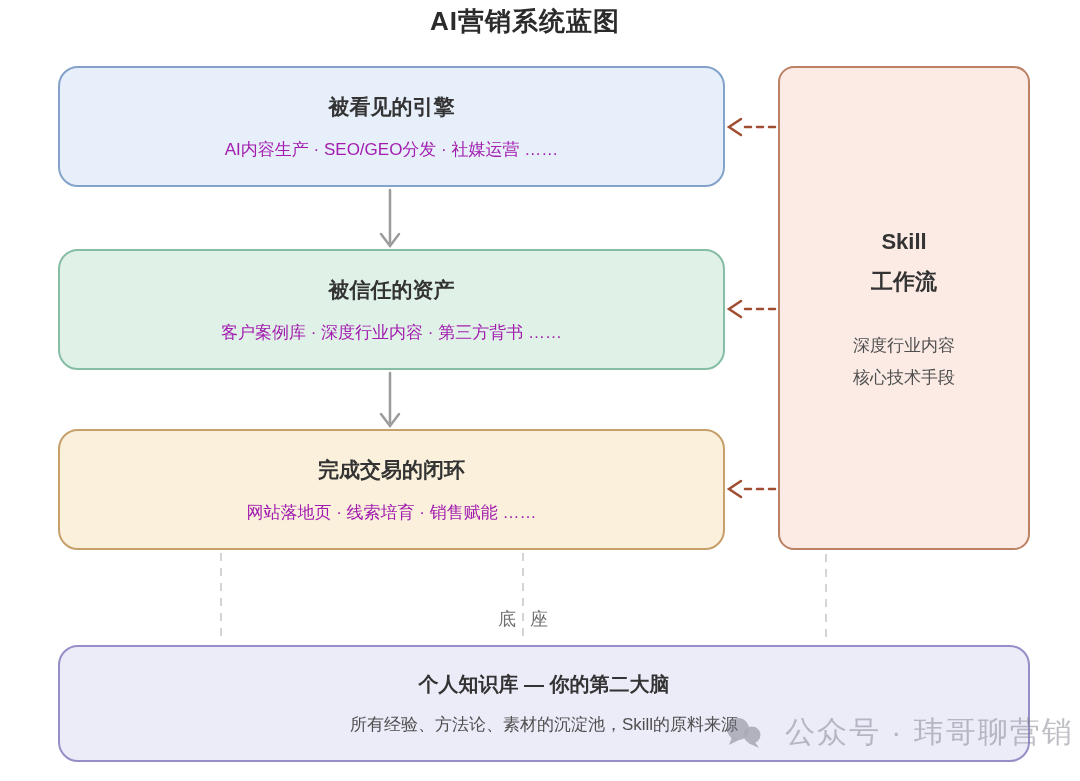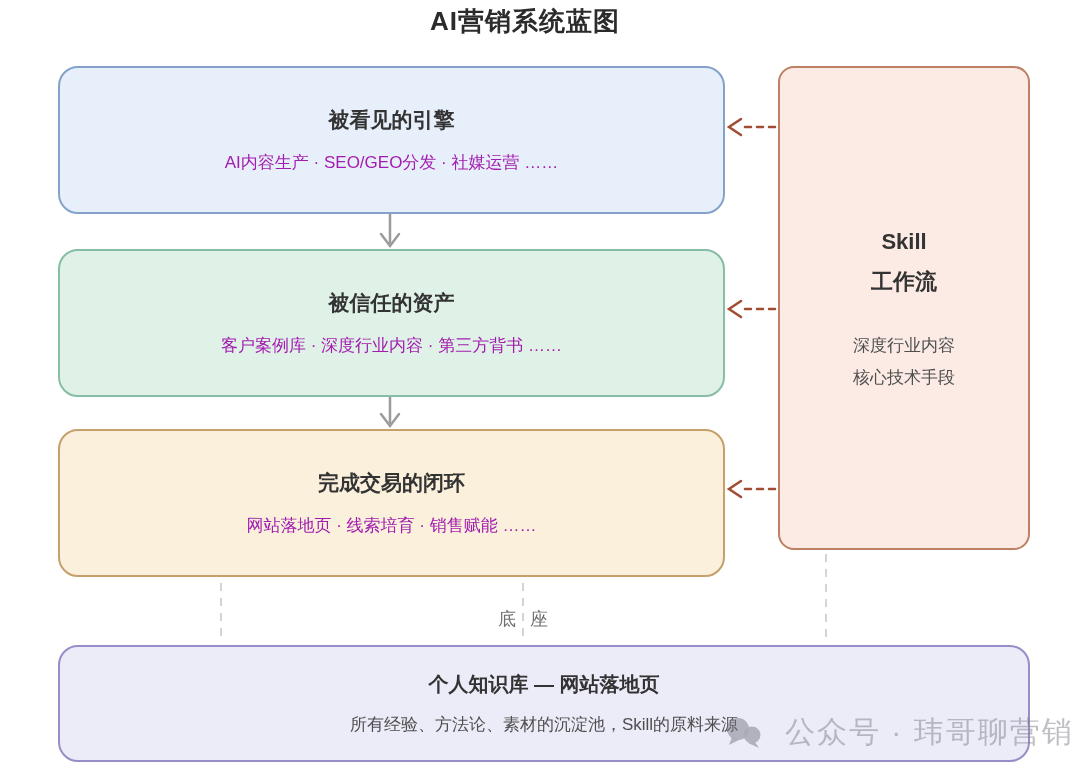--- a/index.html
+++ b/index.html
@@ -6,21 +6,21 @@
   .canvas{
     position:relative;width:1080px;height:781px;background:#ffffff;
     font-family:"Liberation Sans","DejaVu Sans",sans-serif;overflow:hidden;
   }
   .overlay{position:absolute;left:0;top:0;width:1080px;height:781px;}
   .page-title{
     position:absolute;top:4px;left:0;width:1050px;text-align:center;
     font-size:26px;font-weight:bold;color:#2b2b2b;letter-spacing:1px;
   }
   .flow-box{
-    position:absolute;left:58px;width:667px;height:148px;box-sizing:border-box;
+    position:absolute;left:58px;width:667px;height:121px;box-sizing:border-box;
     border:2px solid;border-radius:20px;display:flex;flex-direction:column;
     align-items:center;justify-content:center;gap:17px;
   }
   .box1{top:66px;background:#e7effa;border-color:#84a3cb;}
   .box2{top:249px;background:#e0f2e8;border-color:#87bda4;}
   .box3{top:429px;background:#faf0db;border-color:#c69f6a;}
   .box-title{font-size:21px;font-weight:bold;color:#333333;}
   .box-sub{font-size:17px;color:#a21caf;}
   .skill-box{
     position:absolute;left:778px;top:66px;width:252px;height:484px;box-sizing:border-box;
@@ -107,21 +107,21 @@
     </div>
     <div class="skill-desc">
       <div>深度行业内容</div>
       <div>核心技术手段</div>
     </div>
   </div>
 
   <div class="base-label">底座</div>
 
   <div class="foundation-box">
-    <div class="f-title">个人知识库 — 网站落地页</div>
+    <div class="f-title">个人知识库 — 你的第二大脑</div>
     <div class="f-sub">所有经验、方法论、素材的沉淀池，Skill的原料来源</div>
   </div>
 
   <div class="watermark">
     <svg width="42" height="38" viewBox="0 0 42 38" fill="rgba(120,120,132,0.9)">
       <circle cx="16" cy="15" r="11"></circle>
       <path d="M10 23 L7 31 L17 26 Z"></path>
       <circle cx="30" cy="21" r="8.5"></circle>
       <path d="M33 28 L37 34 L26 29 Z"></path>
     </svg>

